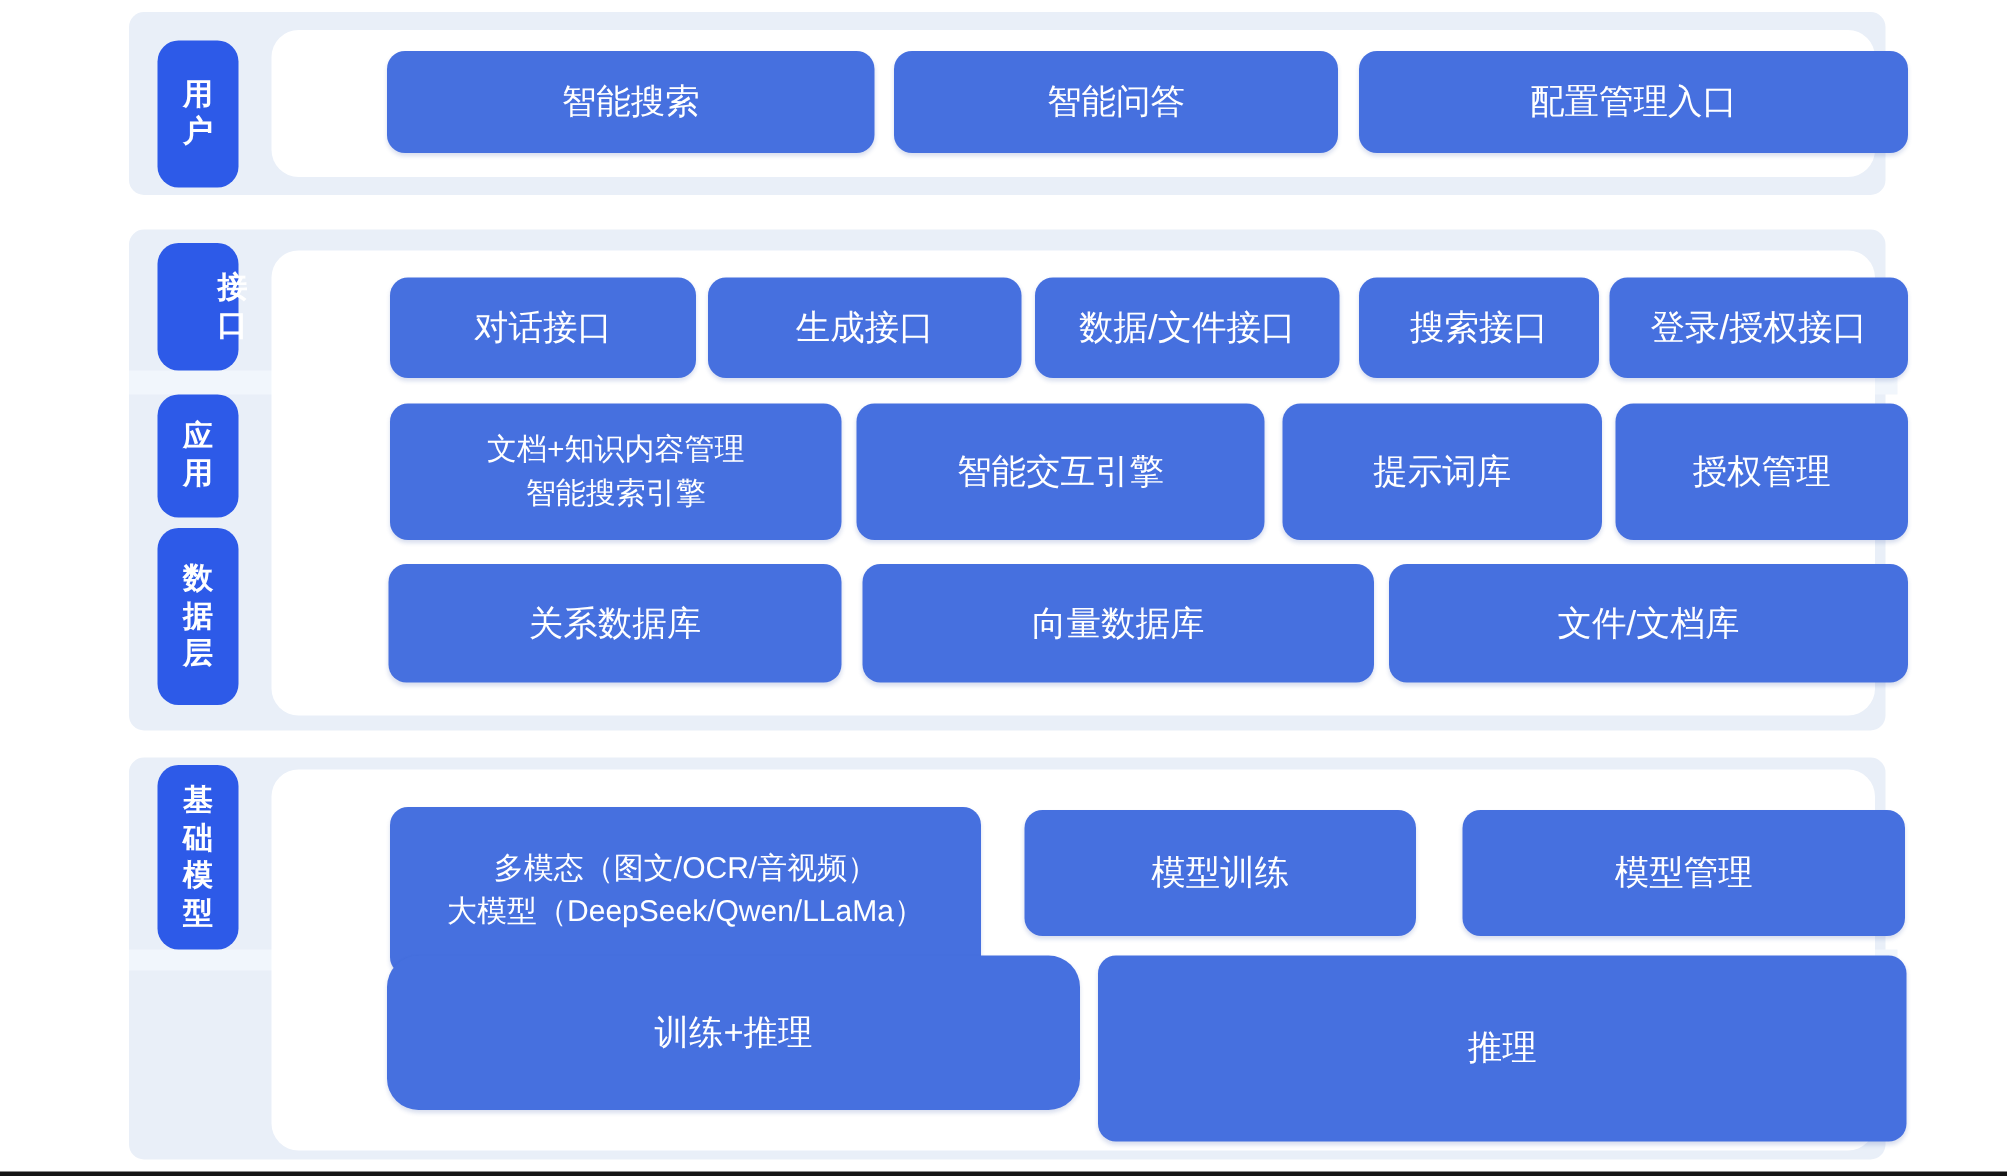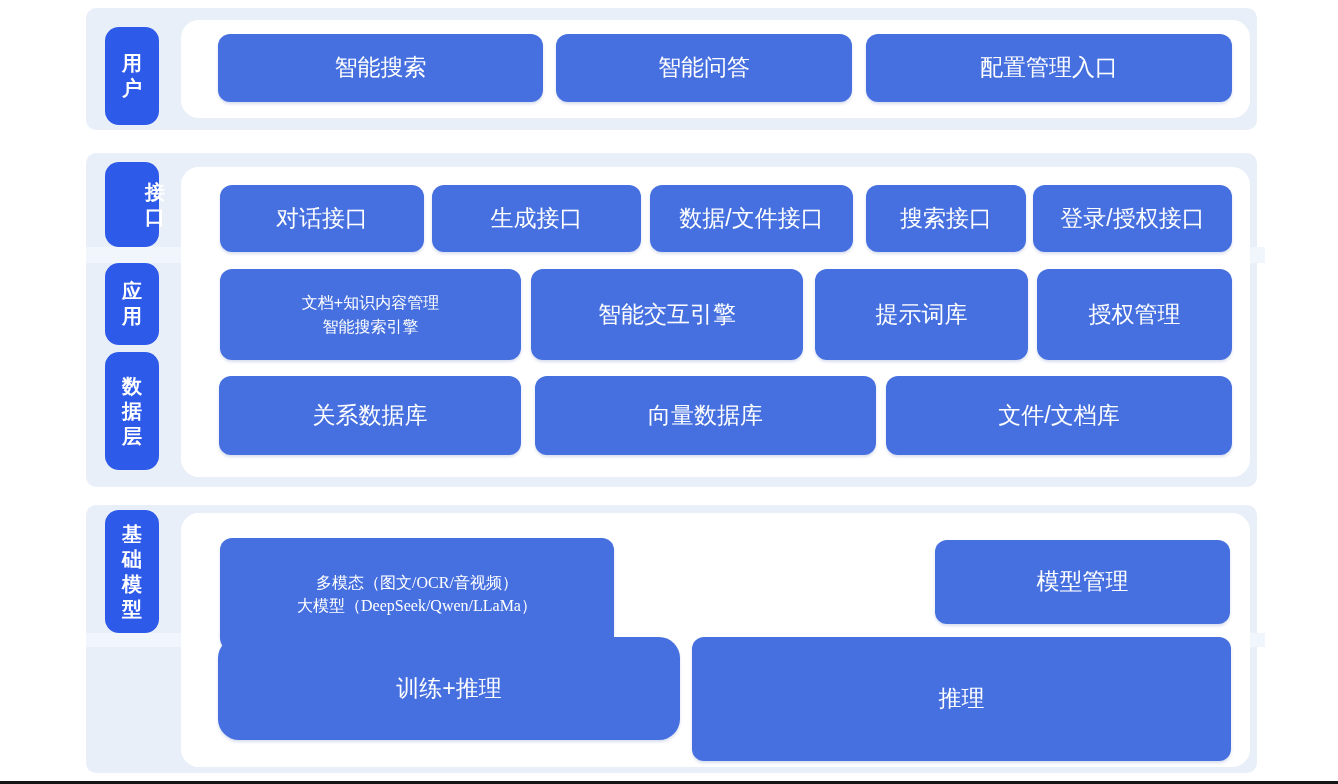--- a/index.html
+++ b/index.html
@@ -57,22 +57,23 @@
     position:absolute;
     background:var(--box-blue);
     border-radius:12px;
     color:var(--box-text);
     display:flex;flex-direction:column;align-items:center;justify-content:center;
     text-align:center;
     font-size:23px;font-weight:500;
     z-index:4;
     box-shadow:0 2px 3px rgba(40,70,160,0.18);
     box-sizing:border-box;
+    margin-left:40px;
   }
-  .box.two-line{font-size:16px;}
+  .box.two-line{font-size:20px;}
   .box .line{display:block;line-height:1.45;}
   .bottom-line{
     position:absolute;left:0;bottom:0;
     width:100%;height:3px;
     background:var(--bottom-bar);
     z-index:5;
   }
 </style>
 </head>
 <body>
@@ -150,23 +151,26 @@
   </div>
 
   <div class="band" style="left:86px;top:505px;width:1171px;height:268px;">
     <div class="divider" style="top:128px;height:14px;"></div>
     <div class="panel" style="left:95px;top:8px;width:1069px;height:254px;"></div>
   </div>
   <div class="pill" style="left:105px;top:510px;width:54px;height:123px;">
     <span>基础模型</span>
   </div>
 
-  <div class="box two-line" style="left:220px;top:538px;width:394px;height:112px;font-family:Liberation Serif, serif;">
+  <div class="box two-line" style="left:220px;top:538px;width:394px;height:112px;">
     <span class="line">多模态（图文/OCR/音视频）</span>
     <span class="line">大模型（DeepSeek/Qwen/LLaMa）</span>
+  </div>
+  <div class="box" style="left:643px;top:540px;width:261px;height:84px;">
+    <span class="line">模型训练</span>
   </div>
   <div class="box" style="left:935px;top:540px;width:295px;height:84px;">
     <span class="line">模型管理</span>
   </div>
 
   <div class="box" style="left:218px;top:637px;width:462px;height:103px;border-radius:21px;">
     <span class="line">训练+推理</span>
   </div>
   <div class="box" style="left:692px;top:637px;width:539px;height:124px;">
     <span class="line">推理</span>

